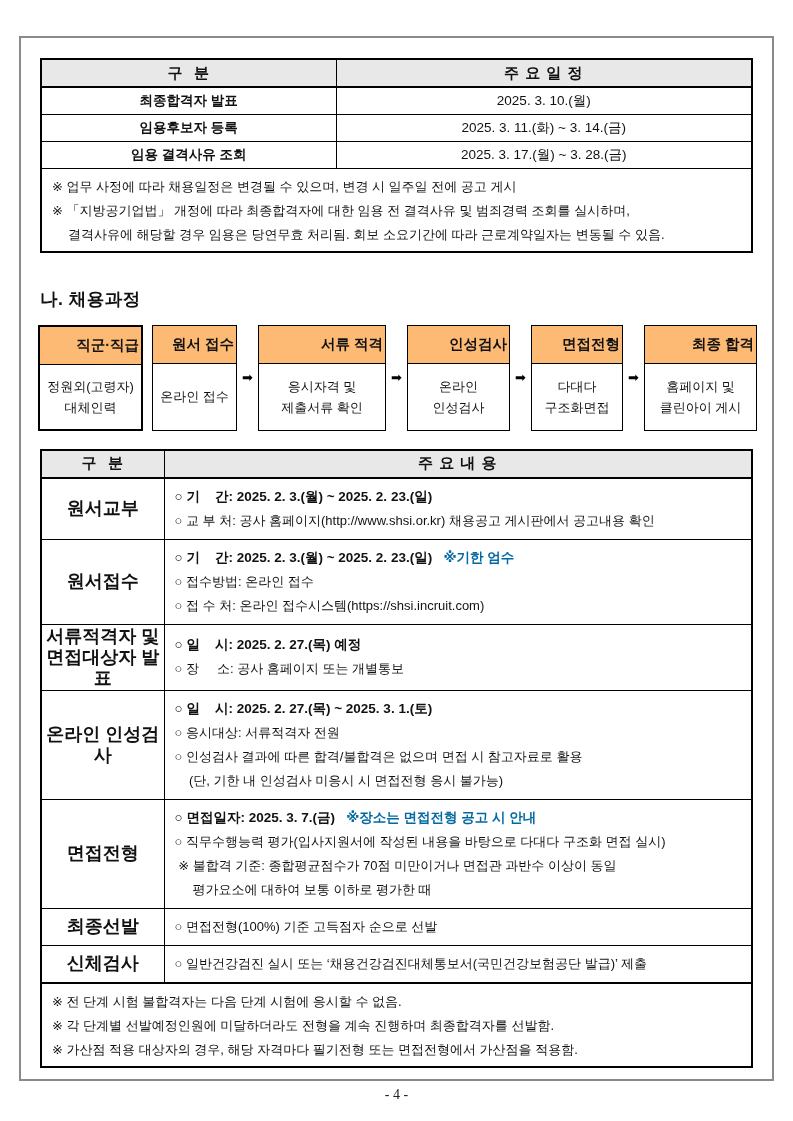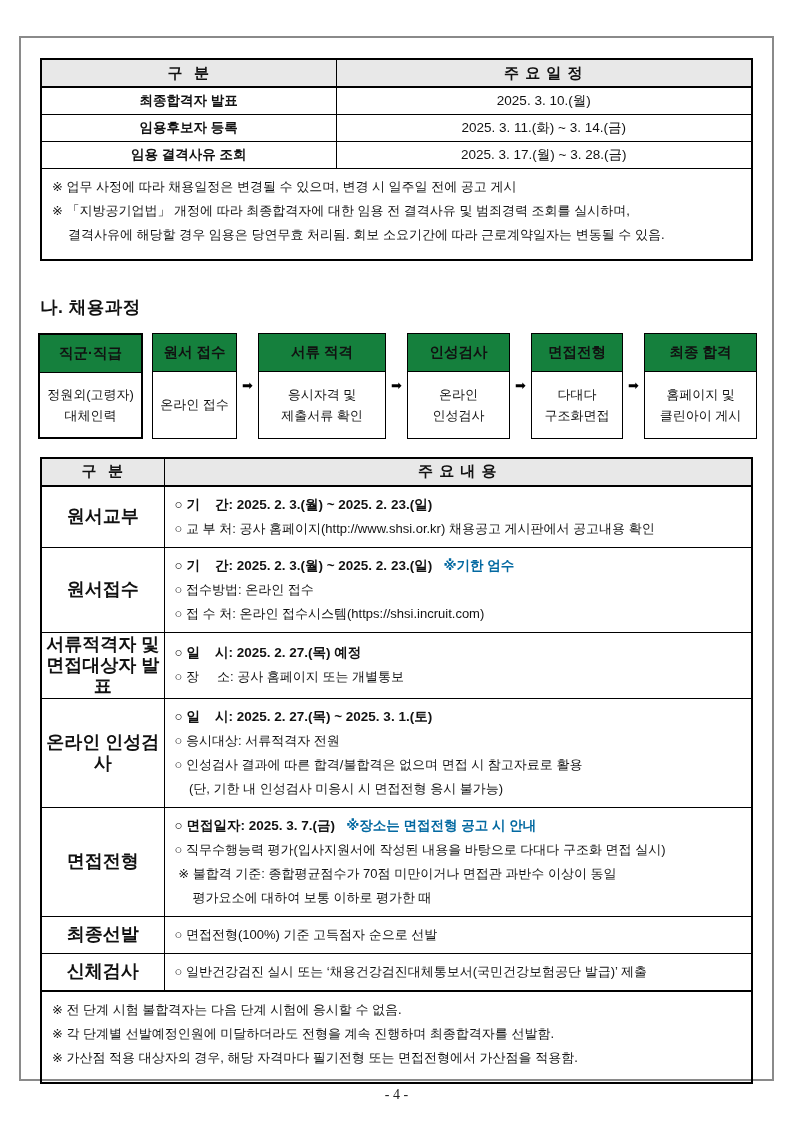--- a/index.html
+++ b/index.html
@@ -17,31 +17,31 @@
     border:2px solid #000;
   }
   .doc-table th,.doc-table td{border:1px solid #000;box-sizing:border-box;}
   .doc-table th{
     background:#e8e8e8;border-bottom:2px solid #000;
     font-size:15px;font-weight:bold;height:28px;letter-spacing:1px;
     white-space:pre-wrap;
   }
   .t1 td.lbl,.t1 td.val{height:27px;text-align:center;font-size:13.5px;}
   .t1 td.lbl{font-weight:bold;}
-  td.notes-cell{padding:6px 10px 12px 10px;}
+  td.notes-cell{padding:6px 10px 4px 10px;}
   .note-line{line-height:24px;font-size:13px;white-space:pre-wrap;}
   .note-indent{padding-left:16px;}
   .sec-title{margin:34px 0 14px 0;font-size:17.5px;font-weight:bold;letter-spacing:0.5px;}
   
   .flow{display:flex;align-items:stretch;width:719px;height:106px;margin-left:-2px;}
   .fbox{border:1px solid #000;display:flex;flex-direction:column;background:#fff;box-sizing:border-box;flex:0 0 auto;}
   .fbox.em{border-width:2px;}
   .fhead{
-    background:#15803d;border-bottom:1px solid #000;font-weight:bold;
-    font-size:14.5px;text-align:center;padding:9px 2px;
+    background:#fdba74;border-bottom:1px solid #000;font-weight:bold;
+    font-size:14.5px;text-align:right;padding:9px 2px;
   }
   .fbody{
     flex:1;display:flex;align-items:center;justify-content:center;text-align:center;
     font-size:13px;line-height:21px;white-space:pre-line;padding:2px;
   }
   .fspacer{flex:0 0 9px;}
   .farrow{flex:1 1 18px;display:flex;align-items:center;justify-content:center;font-size:13px;color:#000;}
   
   .t2{margin-top:18px;}
   .t2 td.lbl{

